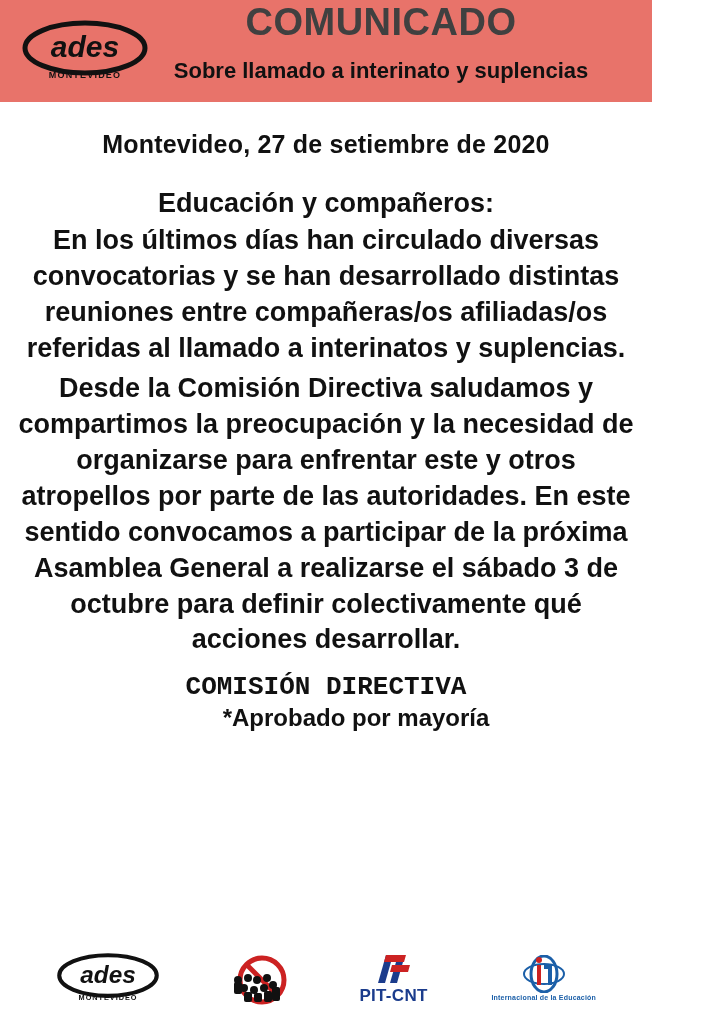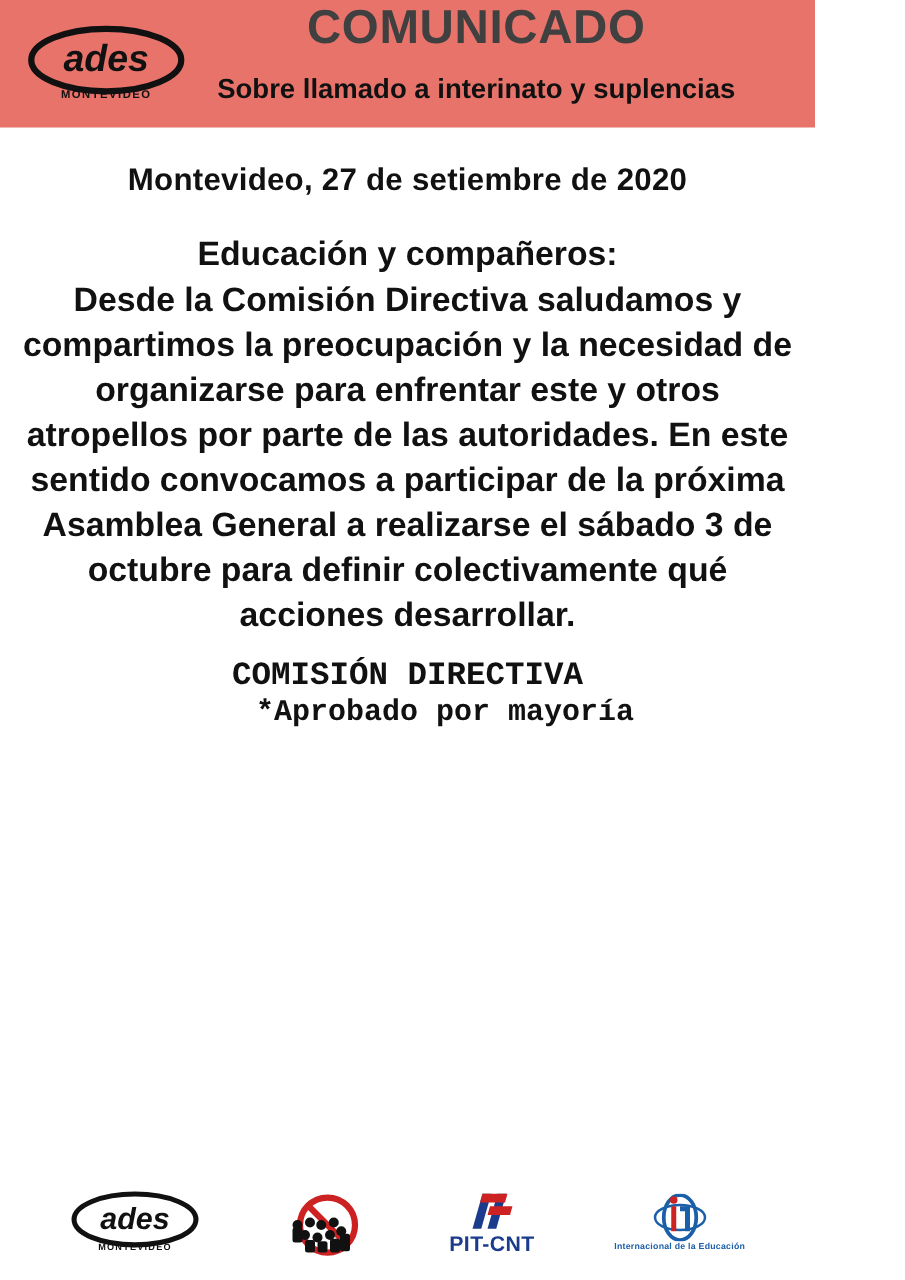--- a/index.html
+++ b/index.html
@@ -93,37 +93,36 @@
   .para {
     font-size: 27px;
     font-weight: bold;
     color: #111111;
     text-align: center;
     line-height: 1.33;
     margin: 0;
     padding: 0 8px;
     max-width: 700px;
   }
-  .para + .para { margin-top: 14px; }
+  .para + .para { margin-top: 4px; }
   .signature {
     font-size: 26px;
     font-weight: bold;
     color: #111111;
     text-align: center;
     margin: 14px 0 0 0;
     font-family: Liberation Mono, monospace;
   }
   .approved {
     font-size: 24px;
     font-weight: bold;
     color: #111111;
     text-align: center;
     margin: 2px 0 0 0;
     padding-left: 60px;
-    font-family: Liberation Mono, monospace;
   }
 
   
   .footer {
     flex: 0 0 auto;
     height: 86px;
     display: flex;
     align-items: center;
     justify-content: space-around;
     padding: 0 24px 6px 24px;
@@ -164,20 +163,21 @@
     </div>
     <div class="header-text">
       <div class="header-title">COMUNICADO</div>
       <div class="header-sub">Sobre llamado a interinato y suplencias</div>
     </div>
   </div>
 
   <div class="content">
     <div class="dateline">Montevideo,  27 de setiembre de 2020</div>
     <div class="salutation">Educación y compañeros:</div>
+    <p class="para">En los últimos días han circulado diversas convocatorias y se han desarrollado distintas reuniones entre compañeras/os afiliadas/os referidas al llamado a interinatos y suplencias.</p>
     <p class="para">Desde la Comisión Directiva saludamos y compartimos la preocupación y la necesidad de organizarse para enfrentar este y otros atropellos por parte de las autoridades. En este sentido convocamos a participar de la próxima Asamblea General a realizarse el sábado 3 de octubre para definir colectivamente qué acciones desarrollar.</p>
     <div class="signature">COMISIÓN DIRECTIVA</div>
     <div class="approved">*Aprobado por mayoría</div>
   </div>
 
   <div class="footer">
 
     <div class="footer-item">
       <svg width="104" height="52" viewBox="0 0 128 62" xmlns="http://www.w3.org/2000/svg">
         <ellipse cx="64" cy="28" rx="60" ry="25" fill="none" stroke="#111111" stroke-width="5"></ellipse>

